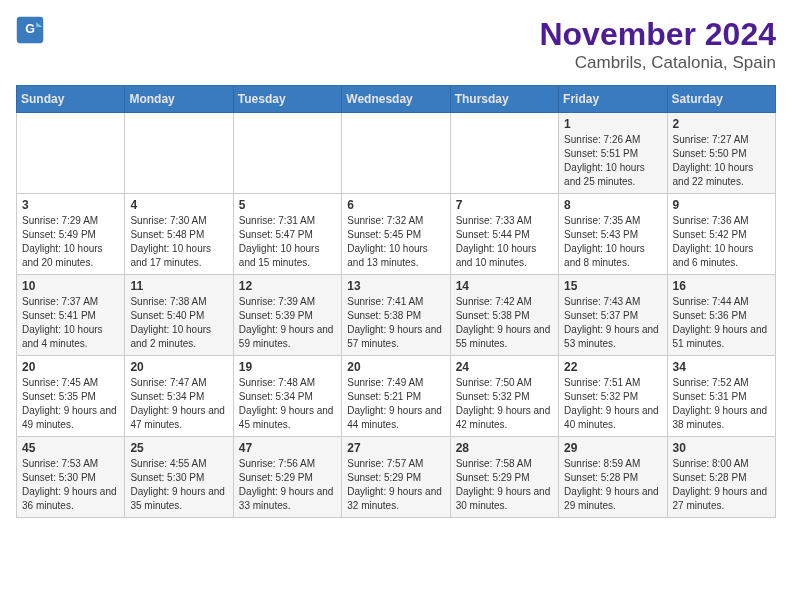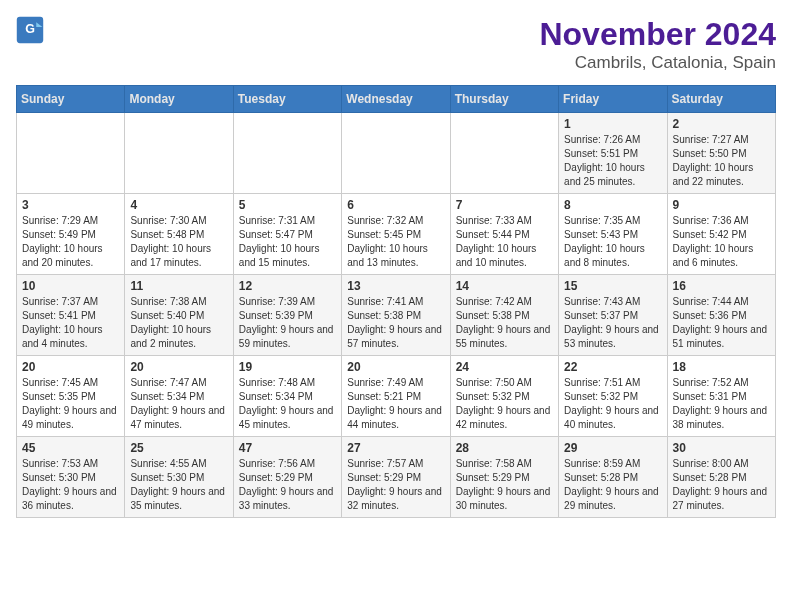--- a/index.html
+++ b/index.html
@@ -249,21 +249,21 @@
 Sunset: 5:32 PM
 Daylight: 9 hours and 42 minutes.</div>
         </td>
         <td>
           <span class="day-number">22</span>
           <div class="day-info">Sunrise: 7:51 AM
 Sunset: 5:32 PM
 Daylight: 9 hours and 40 minutes.</div>
         </td>
         <td>
-          <span class="day-number">18</span>
+          <span class="day-number">34</span>
           <div class="day-info">Sunrise: 7:52 AM
 Sunset: 5:31 PM
 Daylight: 9 hours and 38 minutes.</div>
         </td>
       </tr>
       <tr>
         <td>
           <span class="day-number">45</span>
           <div class="day-info">Sunrise: 7:53 AM
 Sunset: 5:30 PM

